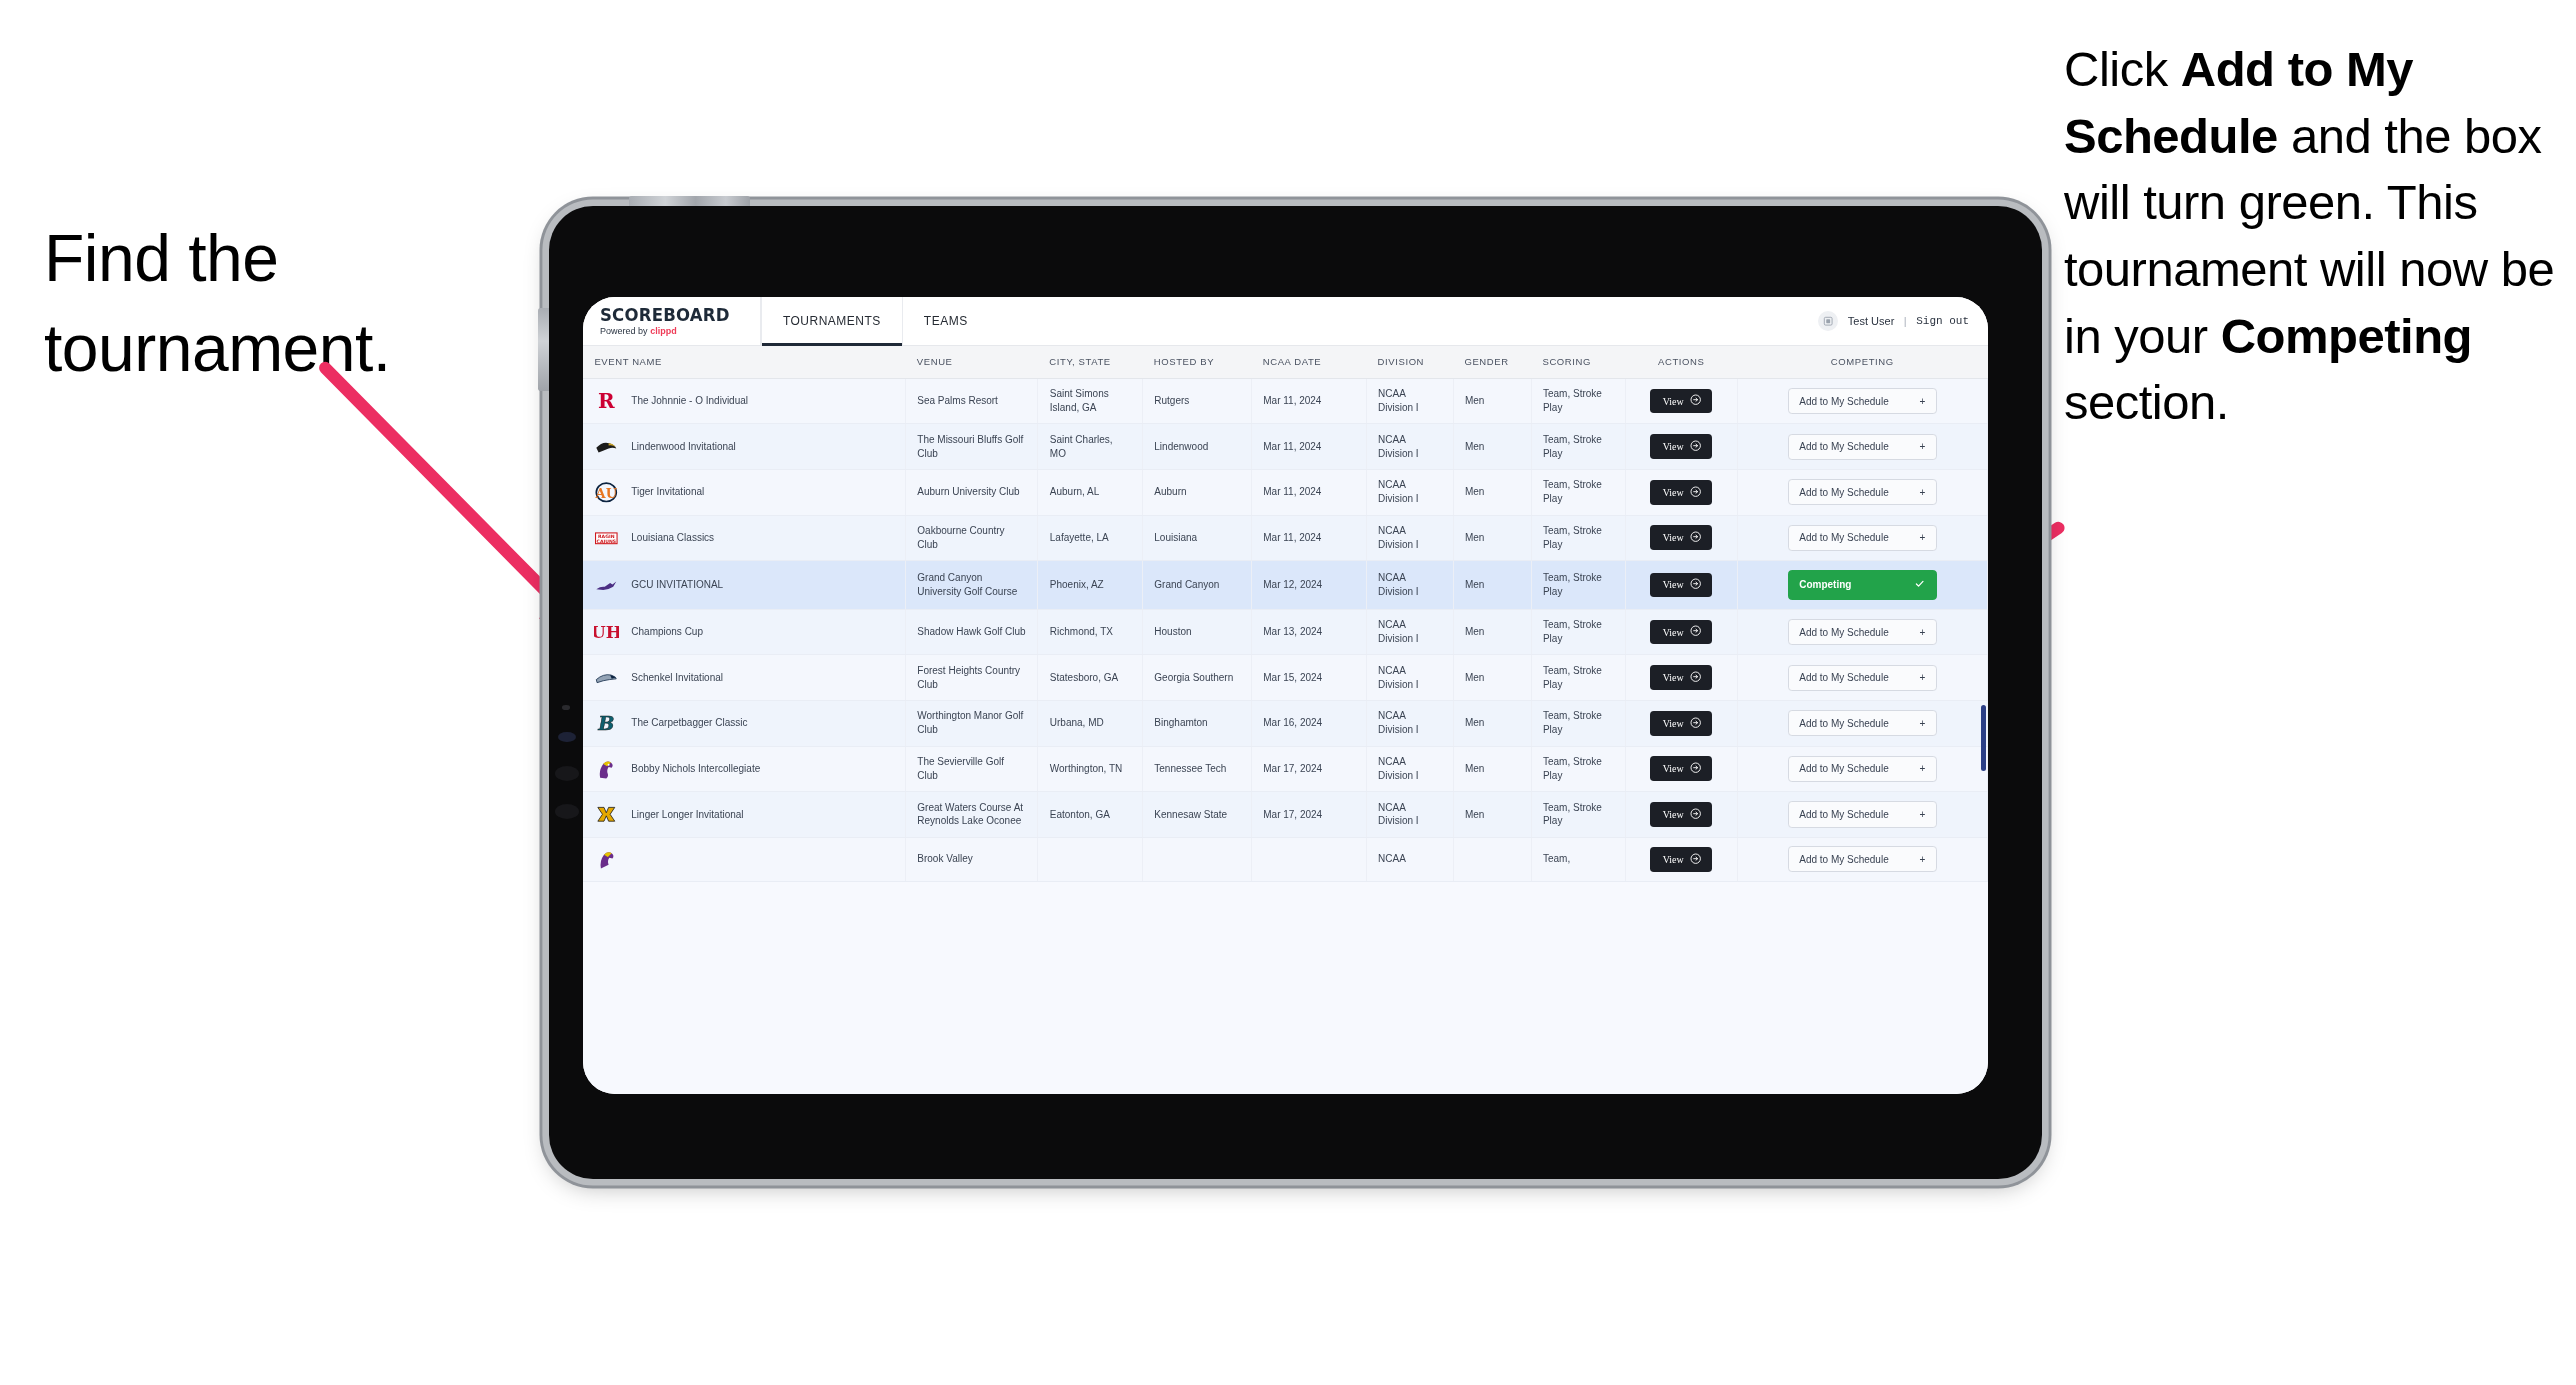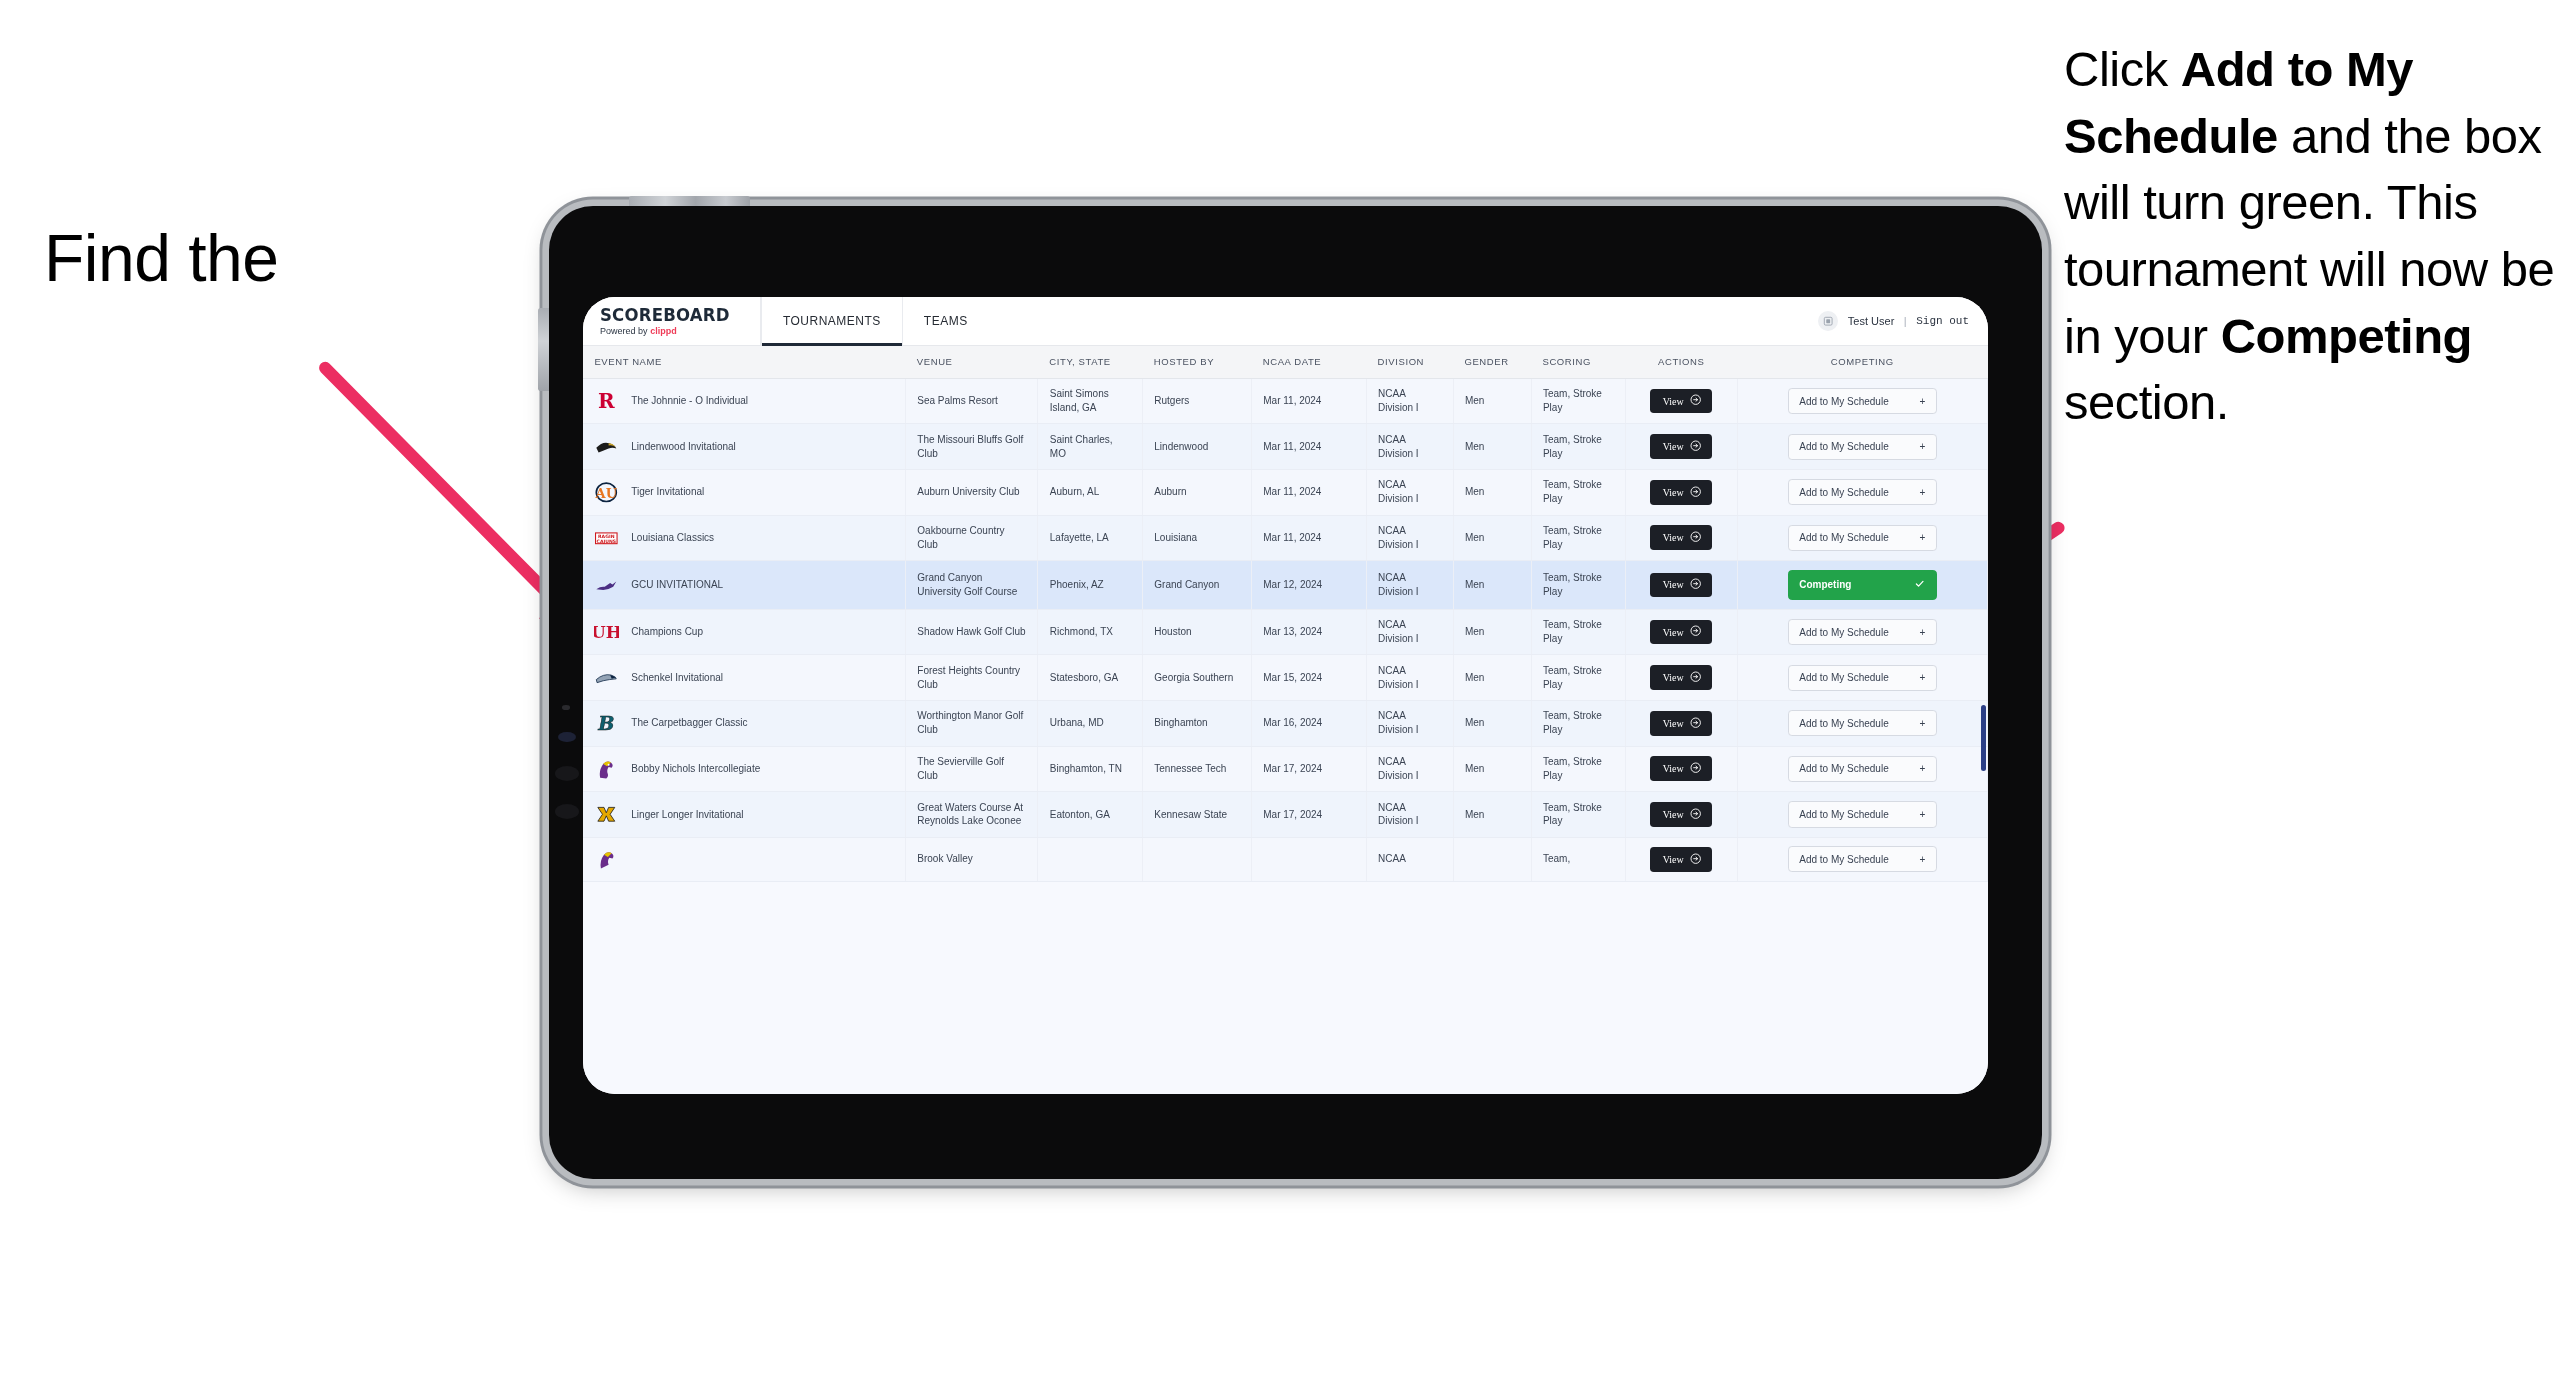--- a/index.html
+++ b/index.html
@@ -200,20 +200,21 @@
     background: #2b3f86;
   }
 </style>
 </head>
 <body>
 
 <div id="root">
 
   <div class="annot" id="annot-left">
     <div>Find the</div>
+    <div>tournament.</div>
   </div>
 
   <div class="annot" id="annot-right"><span>Click </span><b>Add to My Schedule</b><span> and the box will turn green. This tournament will now be in your </span><b>Competing</b><span> section.</span></div>
 
   <svg class="arrow-svg" id="arrow-left" style="left:312px; top:350px;" width="312" height="312" viewBox="0 0 330 330">
     <line x1="14" y1="19" x2="265" y2="273" stroke="#EC2E62" stroke-width="13" stroke-linecap="round"></line>
     <polygon points="296,307 240,284 268,256" fill="#EC2E62"></polygon>
   </svg>
 
   <svg class="arrow-svg" id="arrow-right" style="left:1854px; top:492px;" width="265" height="227" viewBox="0 0 280 240">
@@ -561,21 +562,21 @@
                       <svg class="logo" viewBox="0 0 32 32">
                         <path d="M8 27 Q6 17 12 9 Q17 4 22 7 Q26 10 23 14 L19 13 Q16 17 18 22 Q19 26 16 28 Z" fill="#6A2D8A"></path>
                         <path d="M12 9 Q17 4 22 7 L17 12 Z" fill="#E5C100"></path>
                         <circle cx="19" cy="10" r="1.3" fill="#fff"></circle>
                       </svg>
                     </span>
         <span>Bobby Nichols Intercollegiate</span>
       </span>
     </td>
     <td>The Sevierville Golf Club</td>
-    <td>Binghamton, TN</td>
+    <td>Worthington, TN</td>
     <td>Tennessee Tech</td>
     <td>Mar 17, 2024</td>
     <td>NCAA Division I</td>
     <td>Men</td>
     <td>Team, Stroke Play</td>
     <td class="c">
       <button class="btn-view">
         <span>View</span>
         <span><svg width="11.4" height="11.4" viewBox="0 0 16 16">
                         <circle cx="8" cy="8" r="6.6" fill="none" stroke="#fff" stroke-width="1.3"></circle>

